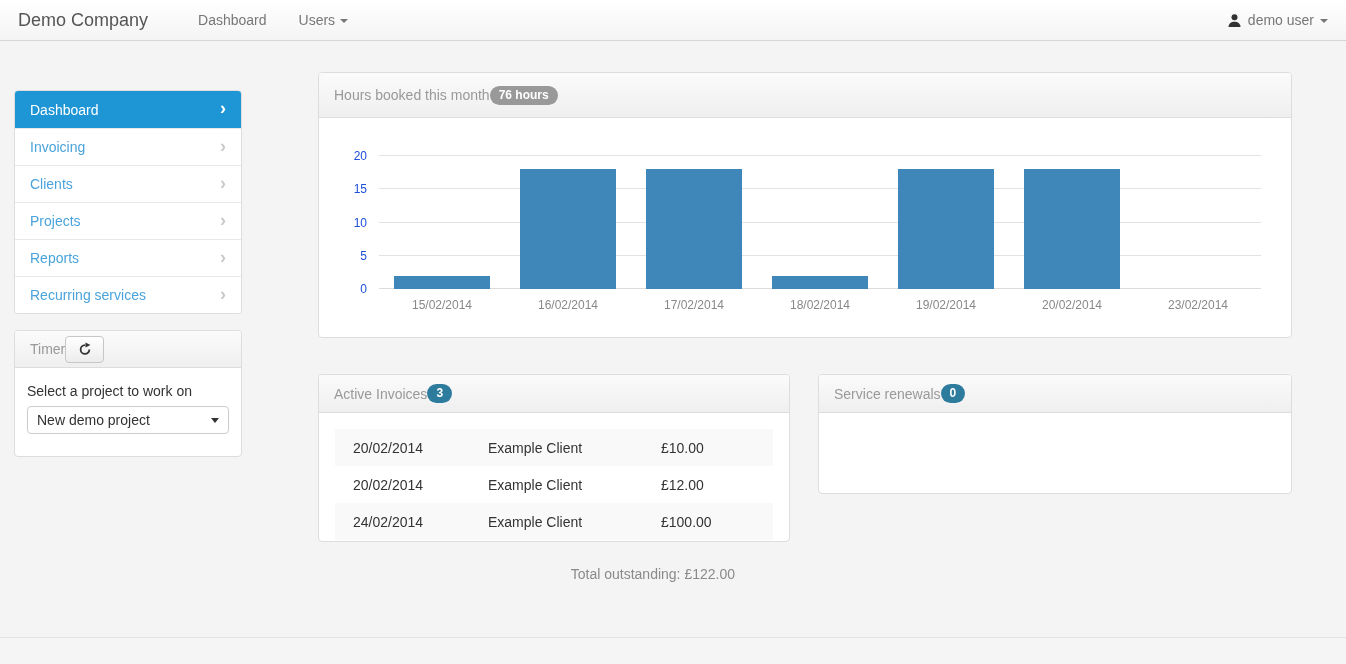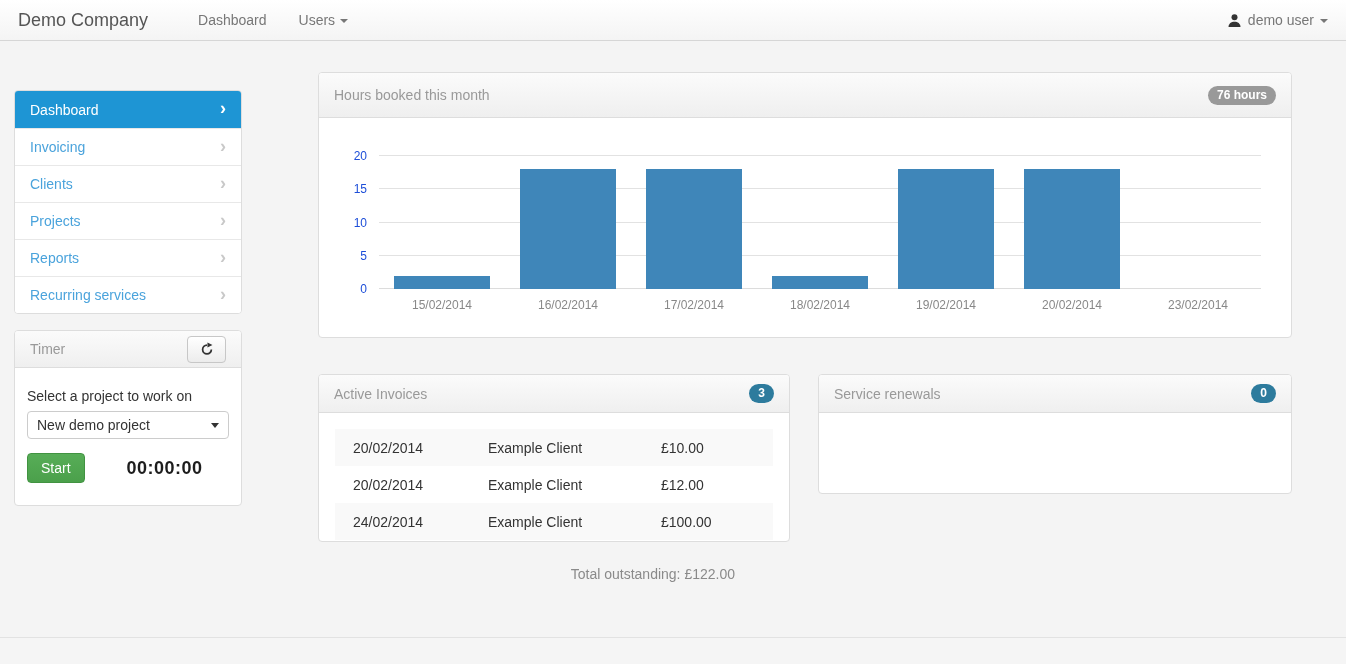--- a/index.html
+++ b/index.html
@@ -31,21 +31,21 @@
     display: inline-block; width: 0; height: 0;
     border-left: 4px solid transparent; border-right: 4px solid transparent;
     border-top: 4px solid #777; margin-top: 1px;
   }
   .nav-spacer { flex: 1; }
   .user-menu { display: flex; align-items: center; gap: 6px; color: #777; font-size: 14px; cursor: pointer; }
 
   
   .panel { background: #fff; border: 1px solid #ddd; border-radius: 4px; }
   .panel-header {
-    display: flex; align-items: center; justify-content: space-between;
+    display: flex; align-items: center; 
     background: linear-gradient(#fbfbfb, #efefef);
     border-bottom: 1px solid #ddd;
     border-radius: 3px 3px 0 0;
     color: #999; font-size: 14px;
     padding: 0 15px;
   }
   .badge {
     color: #fff; font-size: 12px; font-weight: bold;
     padding: 3px 9px; border-radius: 10px; line-height: 13px;
   }
@@ -71,21 +71,21 @@
   
   .timer-panel { margin-top: 16px; }
   .timer-header { height: 37px; }
   .icon-btn {
     width: 39px; height: 27px;
     background: linear-gradient(#ffffff, #ececec);
     border: 1px solid #c7c7c7; border-radius: 4px;
     display: flex; align-items: center; justify-content: center;
     color: #333; cursor: pointer;
   }
-  .timer-body { padding: 20px 12px 22px; }
+  .timer-body { padding: 15px 12px 22px; }
   .timer-label { font-size: 14px; color: #333; margin-bottom: 7px; }
   .select-box {
     height: 28px; width: 100%;
     border: 1px solid #ccc; border-radius: 4px; background: #fff;
     display: flex; align-items: center; justify-content: space-between;
     padding: 0 9px; font-size: 14px; color: #333; cursor: pointer;
   }
   .select-caret {
     width: 0; height: 0;
     border-left: 4px solid transparent; border-right: 4px solid transparent;
@@ -212,24 +212,20 @@
               <path d="M8.5 0.6 L14.2 3.5 L8.5 6.4 Z" fill="currentColor"></path>
             </svg>
         </span>
       </button>
     </div>
     <div class="timer-body">
       <div class="timer-label">Select a project to work on</div>
       <div class="select-box">
         <span>New demo project</span>
         <span class="select-caret"></span>
-      </div>
-      <div class="timer-row">
-        <button class="start-btn">Start</button>
-        <span class="timer-display">00:00:00</span>
       </div>
     </div>
   </div>
 </div>
 
 <div class="main">
 
   <div class="panel chart-panel">
     <div class="panel-header chart-header">
       <span>Hours booked this month</span>

